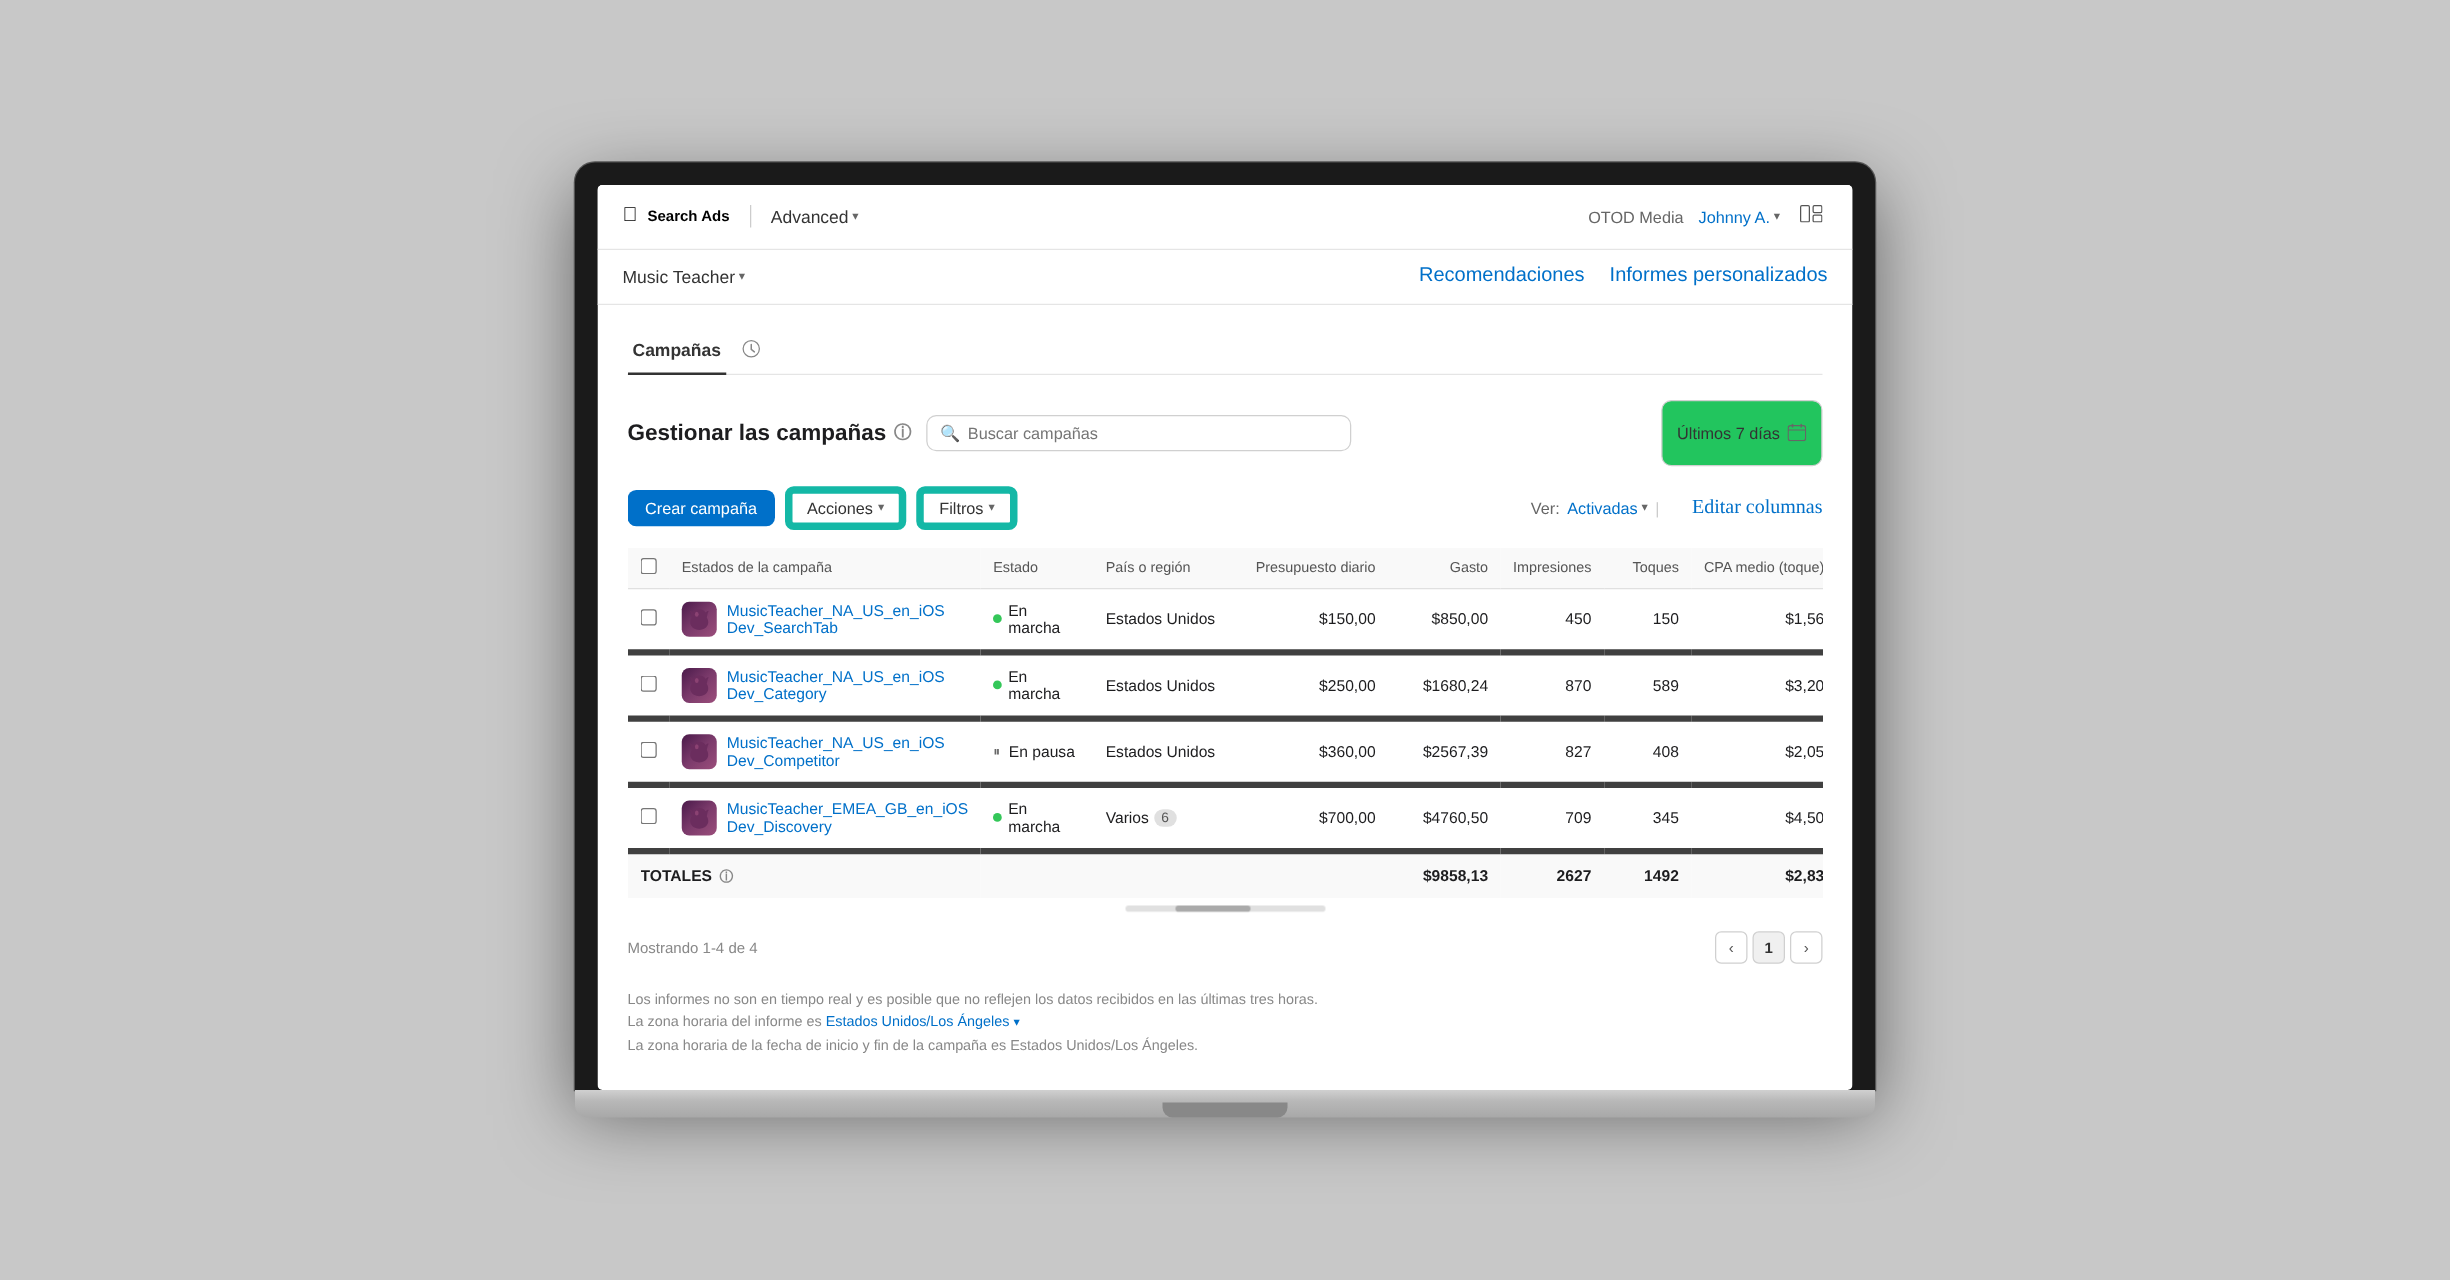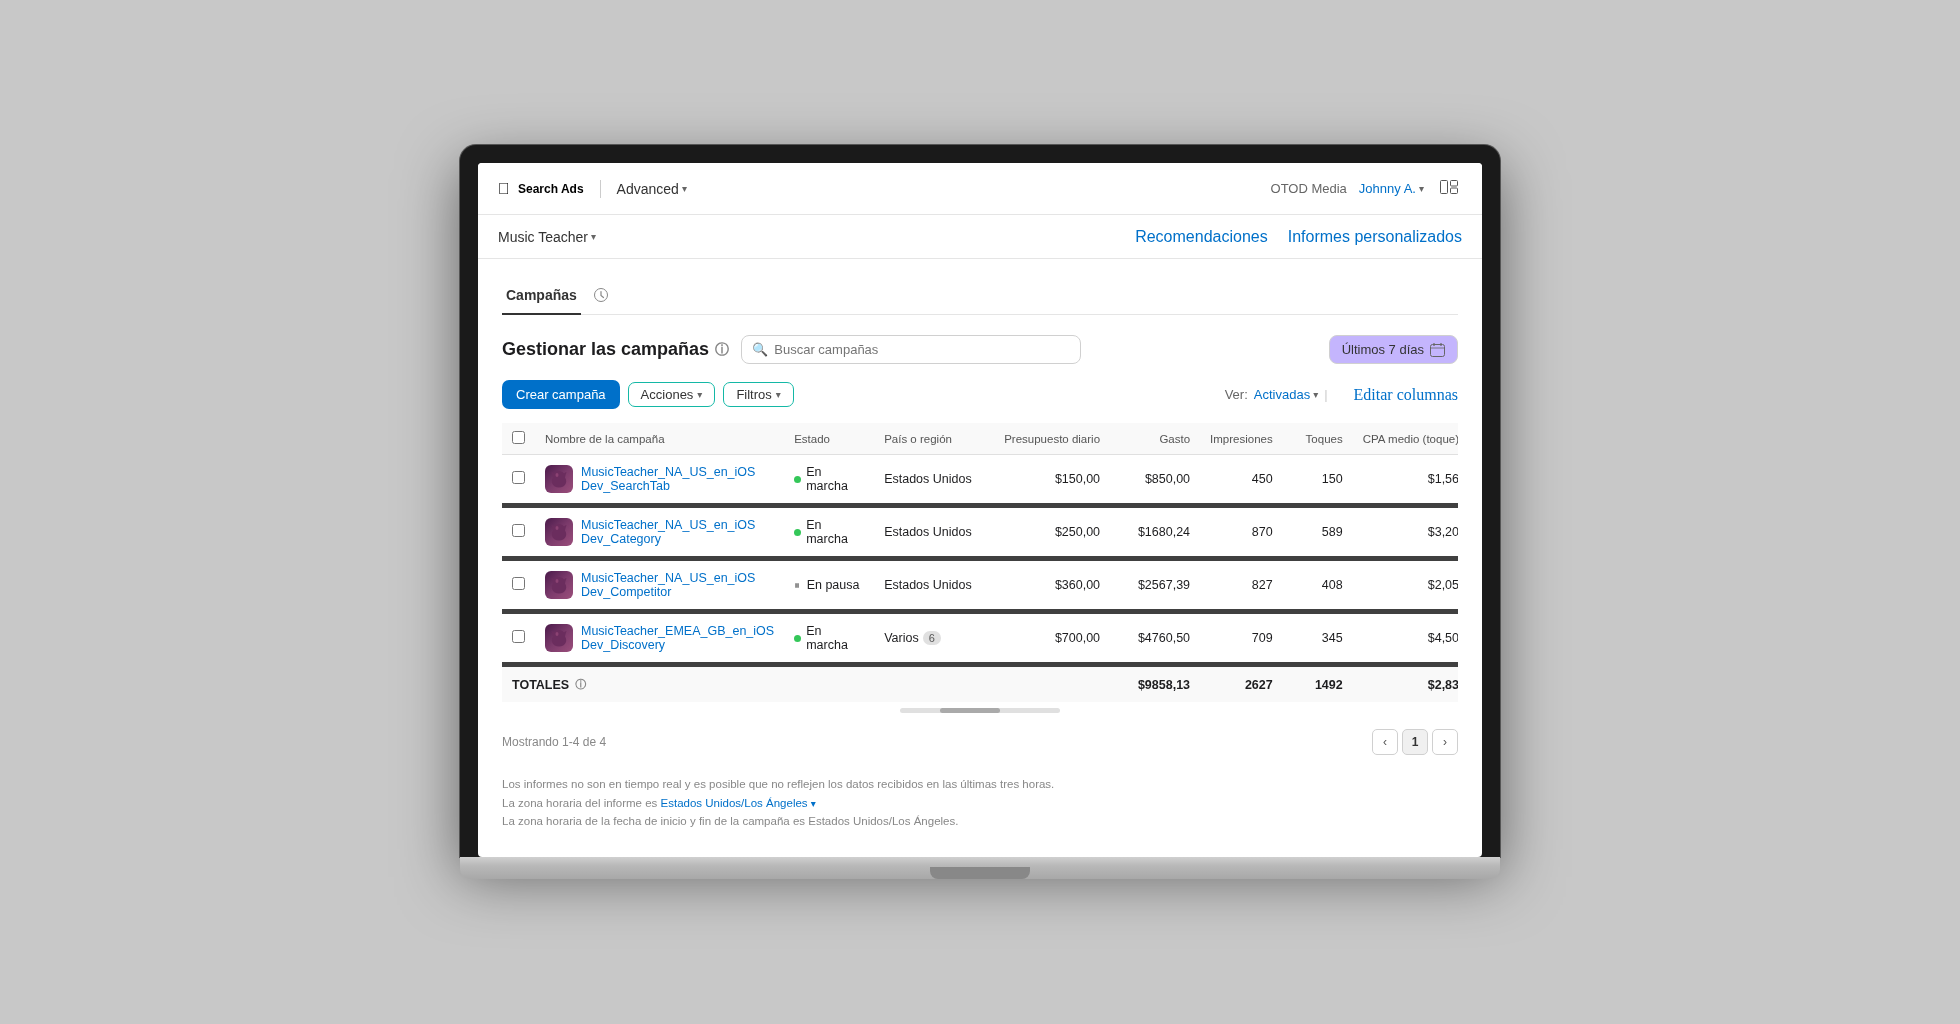--- a/index.html
+++ b/index.html
@@ -264,25 +264,25 @@
       color: #999;
       font-size: 13px;
     }
 
     .date-filter-btn {
       display: flex;
       align-items: center;
       gap: 6px;
       border: 1px solid #d0d0d0;
       border-radius: 8px;
-      padding: 6px 12px;
+      padding: 18px 12px;
       font-size: 13px;
       color: #333;
       cursor: pointer;
-      background: #c4b5fd;
+      background: #22c55e;
       margin-left: auto;
       font-family: inherit;
     }
 
     
     .actions-row {
       display: flex;
       align-items: center;
       gap: 8px;
       margin-bottom: 14px;
@@ -295,21 +295,21 @@
       border-radius: 7px;
       padding: 7px 14px;
       font-size: 13px;
       font-weight: 500;
       cursor: pointer;
       font-family: inherit;
     }
 
     .dropdown-btn {
       background: none;
-      border: 1px solid #14b8a6;
+      border: 6px solid #14b8a6;
       border-radius: 7px;
       padding: 4px 12px;
       font-size: 13px;
       color: #333;
       cursor: pointer;
       display: flex;
       align-items: center;
       gap: 4px;
       font-family: inherit;
     }
@@ -646,21 +646,21 @@
             </div>
           </div>
 
           <div style="overflow-x:auto;">
             <table class="campaigns-table">
               <thead>
                 <tr>
                   <th class="col-check">
                     <input type="checkbox" style="">
                   </th>
-                  <th class="col-name">Nombre de la campaña</th>
+                  <th class="col-name">Estados de la campaña</th>
                   <th class="col-status">Estado</th>
                   <th class="col-country">País o región</th>
                   <th class="col-budget right">Presupuesto diario</th>
                   <th class="col-spend right">Gasto</th>
                   <th class="col-imp right">Impresiones</th>
                   <th class="col-taps right">Toques</th>
                   <th class="col-cpa right">CPA medio (toque)</th>
                 </tr>
               </thead>
               <tbody id="table-body">

